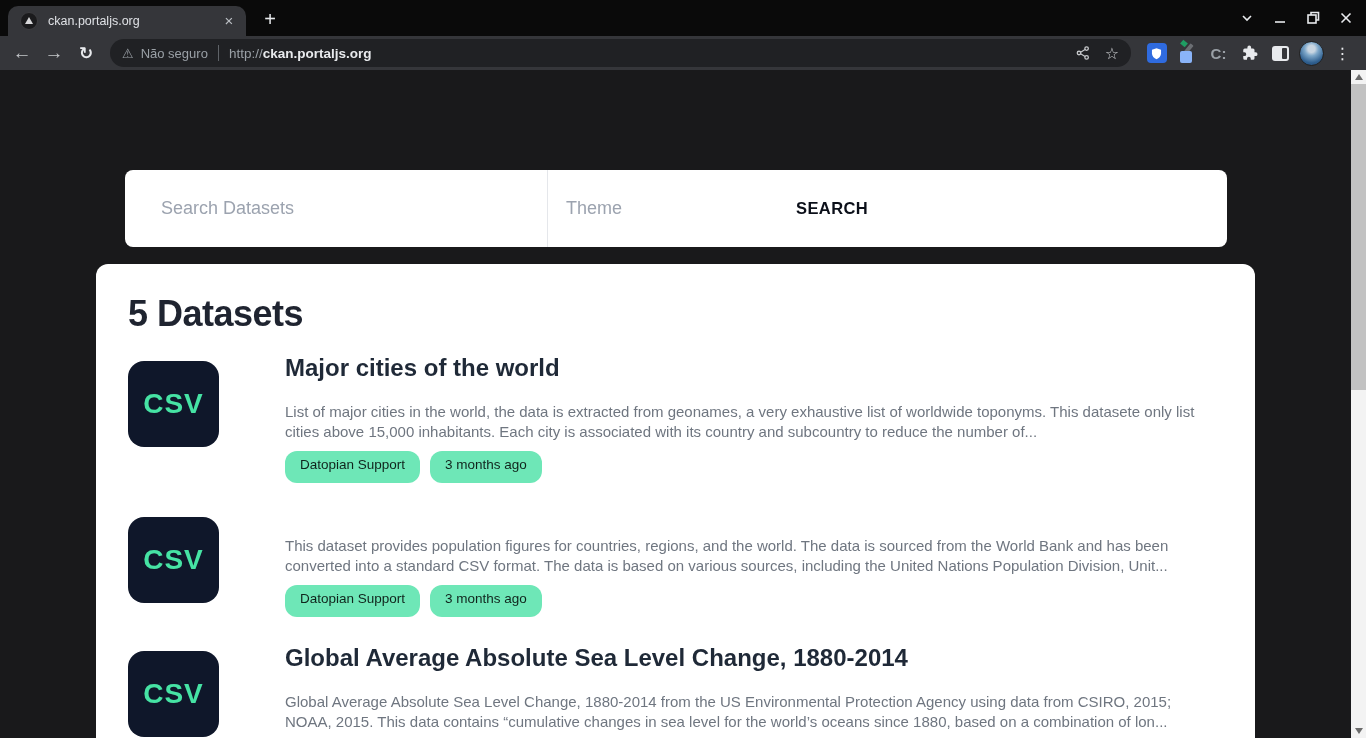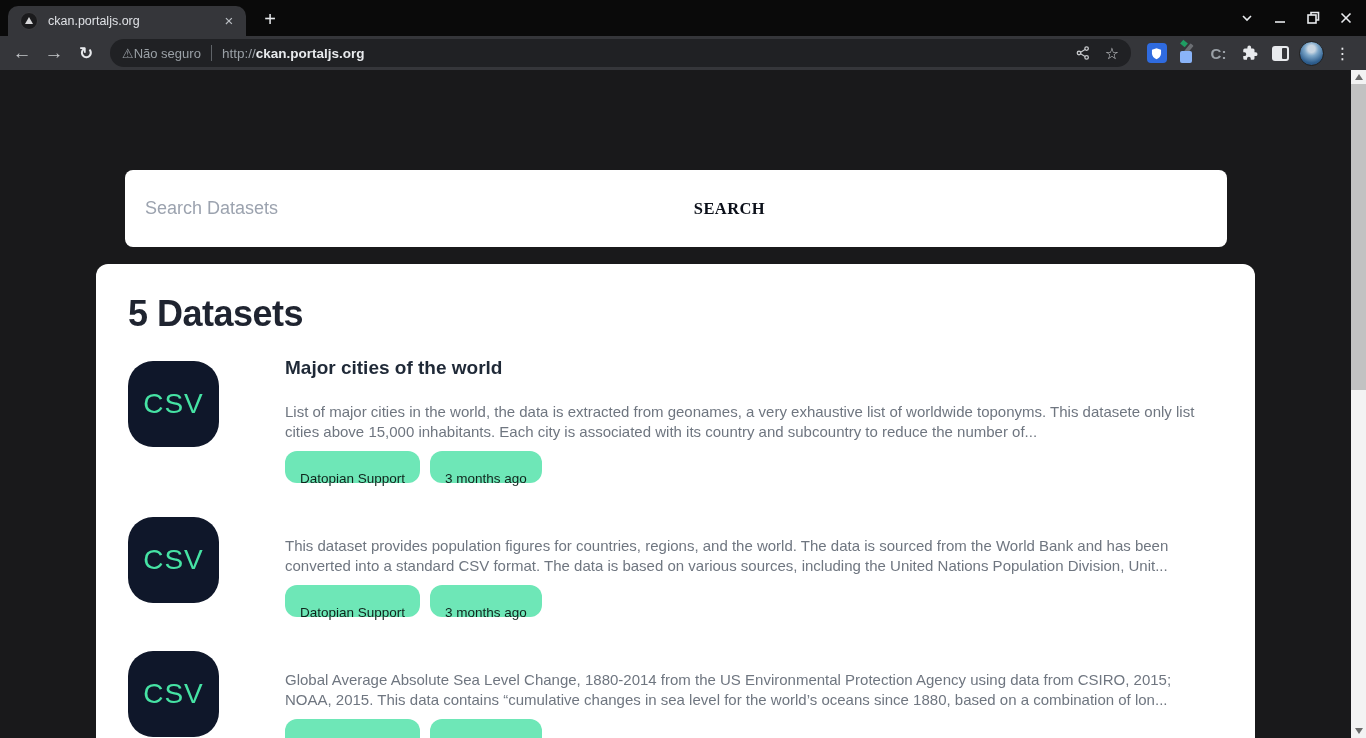--- a/index.html
+++ b/index.html
@@ -21,21 +21,21 @@
   .newtab { color:#e8eaed; font-size:20px; font-weight:400; width:28px; height:28px; line-height:26px; text-align:center; margin:0 0 2px 10px; border-radius:50%; }
   .winctl { margin-left:auto; display:flex; align-items:center; height:36px; padding-right:6px; }
   .winctl .wbtn { width:28px; height:28px; margin-left:5px; display:flex; align-items:center; justify-content:center; }
   .winctl svg { stroke:#e8eaed; fill:none; stroke-width:1.6; }
   
   .toolbar { position:absolute; top:36px; left:0; right:0; height:34px; background:#35363a; display:flex; align-items:center; padding:0 8px 0 6px; }
   .navbtn { width:32px; height:28px; display:flex; align-items:center; justify-content:center; color:#c7c9cc; font-size:19px; border-radius:50%; flex:none;}
   .navbtn.reload { color:#e8eaed; font-size:17px; font-weight:bold; }
   .omnibox { flex:1; height:28px; margin:0 10px 0 8px; background:#202124; border-radius:14px; display:flex; align-items:center; padding:0 12px; min-width:0; }
   .warn { color:#9aa0a6; font-size:13px; flex:none; }
-  .sec-label { color:#9aa0a6; font-size:13px; white-space:nowrap; }
+  .sec-label { color:#9aa0a6; font-size:13px; margin-left:7px; white-space:nowrap; }
   .omni-divider { width:1px; height:16px; background:#5f6368; margin:0 10px; flex:none; }
   .url-scheme { color:#9aa0a6; font-size:13.5px;text-align:center; }
   .url-domain { color:#e8eaed; font-size:13.5px; font-weight:600; }
   .omni-spacer { flex:1; }
   .omni-icon { margin-left:14px; color:#c7c9cc; display:flex; align-items:center; }
   .star { font-size:16px; }
   .ext { width:31px; height:28px; display:flex; align-items:center; justify-content:center; flex:none; }
   .bw { width:20px; height:20px; background:#2f6bdf; border-radius:4px; display:flex; align-items:center; justify-content:center; }
   .dropper { position:relative; width:22px; height:22px; }
   .dropper .rod { position:absolute; left:9px; top:1px; width:4px; height:13px; background:#6b6e73; transform:rotate(40deg); border-radius:1px;}
@@ -53,39 +53,39 @@
   .sb-up,.sb-down { position:absolute; left:0; width:15px; height:14px; display:flex; align-items:center; justify-content:center; }
   .sb-up { top:0; } .sb-down { bottom:0; }
   .sb-up i { width:0;height:0;border-left:4px solid transparent;border-right:4px solid transparent;border-bottom:6px solid #6b6b6b; display:block;}
   .sb-down i { width:0;height:0;border-left:4px solid transparent;border-right:4px solid transparent;border-top:6px solid #6b6b6b; display:block;}
   .sb-thumb { position:absolute; left:0; top:14px; width:15px; height:306px; background:#c2c2c2; }
   
   .search-card { position:absolute; left:125px; top:100px; width:1102px; height:77px; background:var(--card_bg,#fff); border-radius:8px; display:flex; align-items:stretch; }
   .s-cell { display:flex; align-items:center; }
   .s-cell input { border:none; outline:none; width:100%; font-size:18px; color:#111827; font-family:inherit; background:transparent; }
   .s-cell input::placeholder { color:#9ca3af; opacity:1; }
-  .cell-q { width:422px; padding-left:20px; }
+  .cell-q { width:422px; padding-left:36px; }
   .cell-theme { width:249px; padding-left:18px; border-left:1px solid #e5e7eb; }
   .cell-org { flex:1; padding-left:17px; border-left:1px solid #e5e7eb; }
-  .cell-btn { width:218px; justify-content:flex-end;font-family:Liberation Serif, serif; }
+  .cell-btn { width:218px; justify-content:flex-start; }
   .search-btn { background:none; border:none; font-family:inherit; font-size:16.5px; font-weight:700; letter-spacing:0.4px; color:#0b0f19; cursor:pointer; }
   
   .data-card { position:absolute; left:96px; top:194px; width:1159px; height:620px; background:var(--card_bg,#fff); border-radius:12px; padding:28px 34px 0 32px; }
   .results-heading { font-size:36px; line-height:44px; font-weight:800; color:#1f2430; letter-spacing:-0.5px; }
   .ds-list { margin-top:25px; }
   .ds-row { display:flex; margin-bottom:34px; }
-  .ds-format { width:91px; height:86px; flex:none; background:var(--csv_bg,#0f172a); border-radius:25px;
+  .ds-format { width:91px; height:86px; flex:none; background:var(--csv_bg,#0f172a); border-radius:16px;
                display:flex; align-items:center; justify-content:center;
-               color:var(--csv_text,#46e3a4); font-size:28px; font-weight:400; letter-spacing:1px; }
+               color:var(--csv_text,#46e3a4); font-size:28px; font-weight:700; letter-spacing:1px; }
   .ds-body { margin-left:66px; margin-top:-4px; width:940px; }
-  .ds-title { font-size:19px; font-weight:700; color:#1f2937; line-height:22px; cursor:pointer; }
+  .ds-title { font-size:24px; font-weight:700; color:#1f2937; line-height:22px; cursor:pointer; }
   .ds-desc { margin-top:23px; font-size:15px; line-height:20px; color:#6f7680;
              display:-webkit-box; -webkit-line-clamp:2; -webkit-box-orient:vertical; overflow:hidden; }
   .ds-badges { margin-top:9px; display:flex; gap:10px; }
-  .badge { background:var(--accent_badge,#6ee7b7); color:#10241c; font-size:13.5px; line-height:24px; height:32px; padding:16px 15px; border-radius:12px; white-space:nowrap; }
+  .badge { background:var(--accent_badge,#6ee7b7); color:#10241c; font-size:13.5px; line-height:24px; height:32px; padding:2px 15px; border-radius:12px; white-space:nowrap; }
 </style>
 </head>
 <body>
 
 <div class="screen">
 
   <div class="tabstrip">
     <div class="tab">
       <span class="favicon">
           <span class="tri"></span>
@@ -176,20 +176,23 @@
       <span class="menu-dots">⋮</span>
     </div>
   </div>
 
   <div class="viewport">
 
     <div class="search-card">
       <div class="s-cell cell-q">
         <input type="text" placeholder="Search Datasets" style="">
       </div>
+      <div class="s-cell cell-theme">
+        <input type="text" placeholder="Theme" style="">
+      </div>
       <div class="s-cell cell-btn">
         <button class="search-btn">SEARCH</button>
       </div>
     </div>
 
     <div class="data-card">
       <div class="results-heading">5 Datasets</div>
 
       <div class="ds-list">
 
@@ -212,20 +215,21 @@
             <div class="ds-badges">
               <span class="badge">Datopian Support</span>
               <span class="badge">3 months ago</span>
             </div>
           </div>
         </div>
 
         <div class="ds-row">
           <div class="ds-format">CSV</div>
           <div class="ds-body">
+            <div class="ds-title">Global Average Absolute Sea Level Change, 1880-2014</div>
             <div class="ds-desc">Global Average Absolute Sea Level Change, 1880-2014 from the US Environmental Protection Agency using data from CSIRO, 2015; NOAA, 2015. This data contains “cumulative changes in sea level for the world’s oceans since 1880, based on a combination of lon...</div>
             <div class="ds-badges">
               <span class="badge">Datopian Support</span>
               <span class="badge">3 months ago</span>
             </div>
           </div>
         </div>
 
       </div>
     </div>

